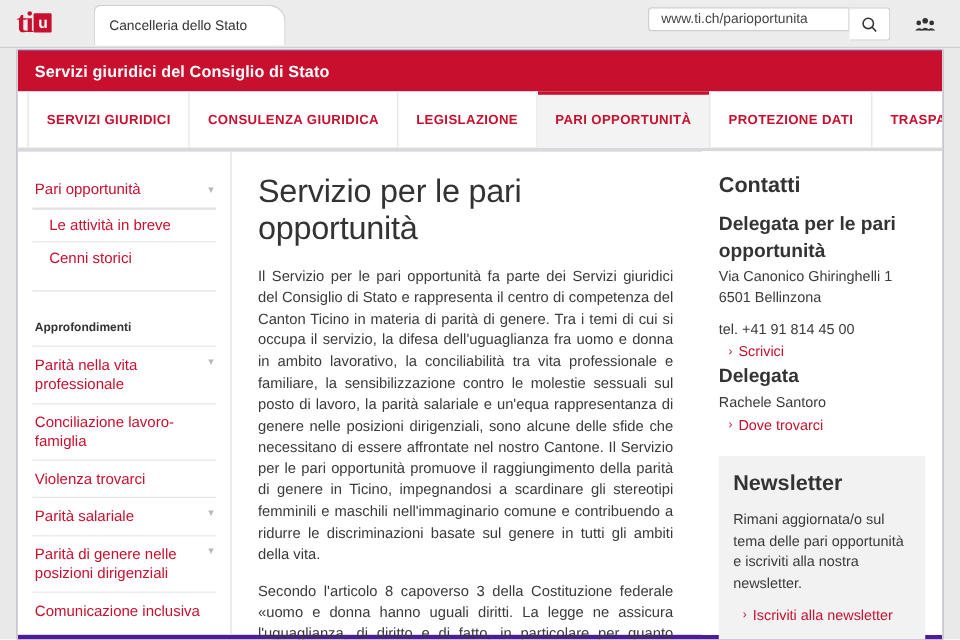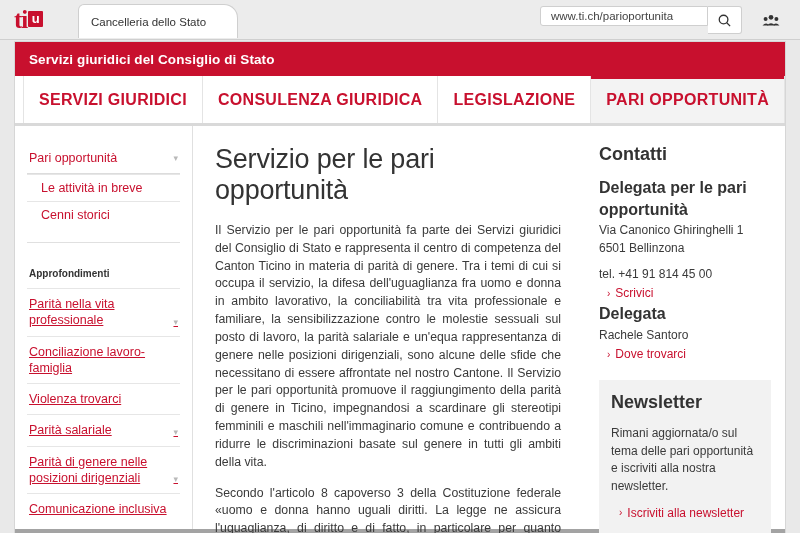--- a/index.html
+++ b/index.html
@@ -86,21 +86,21 @@
     position: absolute; right: 14px; top: 6px;
     width: 30px; height: 28px;
     display: flex; align-items: center; justify-content: center;
   }
 
   
   .page-frame {
     position: absolute;
     left: 14px; top: 41px;
     width: 772px; height: 492px;
-    background: #a3a3a3;
+    background: #4c1d95;
     border: 1px solid #d6d6d6;
     border-bottom: none;
     overflow: hidden;
   }
   .redband {
     height: 34px;
     background: #c8102e;
     color: #fff;
     display: flex; align-items: center;
     padding-left: 14px;
@@ -114,21 +114,21 @@
     height: 50px;
     background: #fff;
     border-bottom: 3px solid #d9d9d9;
     display: flex;
     align-items: stretch;
     padding-left: 8px;
   }
   .navitem {
     display: flex; align-items: center;
     padding: 0 15px;
-    font-size: 16px;
+    font-size: 11px;
     font-weight: bold;
     color: #c8102e;
     letter-spacing: .3px;
     border-right: 1px solid #e4e4e4;
     text-transform: uppercase;
     white-space: nowrap;
   }
   .navitem:first-child { border-left: 1px solid #e4e4e4; }
   .navitem.active {
     background: #f3f3f3;
@@ -170,27 +170,26 @@
     color: #c8102e;
     border-top: 1px solid #e6e6e6;
   }
   .lnav-head {
     font-size: 10px;
     font-weight: bold;
     color: #333;
     padding: 13px 2px 9px 2px;
   }
   .lnav-row {
-    display: flex; align-items: flex-end; justify-content: space-between;
+    display: flex; align-items: flex-start; justify-content: space-between;
     padding: 7px 2px 7px 2px;
     font-size: 12.5px;
     color: #c8102e;
     border-top: 1px solid #e6e6e6;
     line-height: 1.3;
-    text-decoration: underline;
   }
   .lnav-row:first-of-type { border-top: none; }
   .caret {
     color: #b9b9b9;
     font-size: 9px;
     margin-left: 6px;
   }
 
   
   h1.title {

